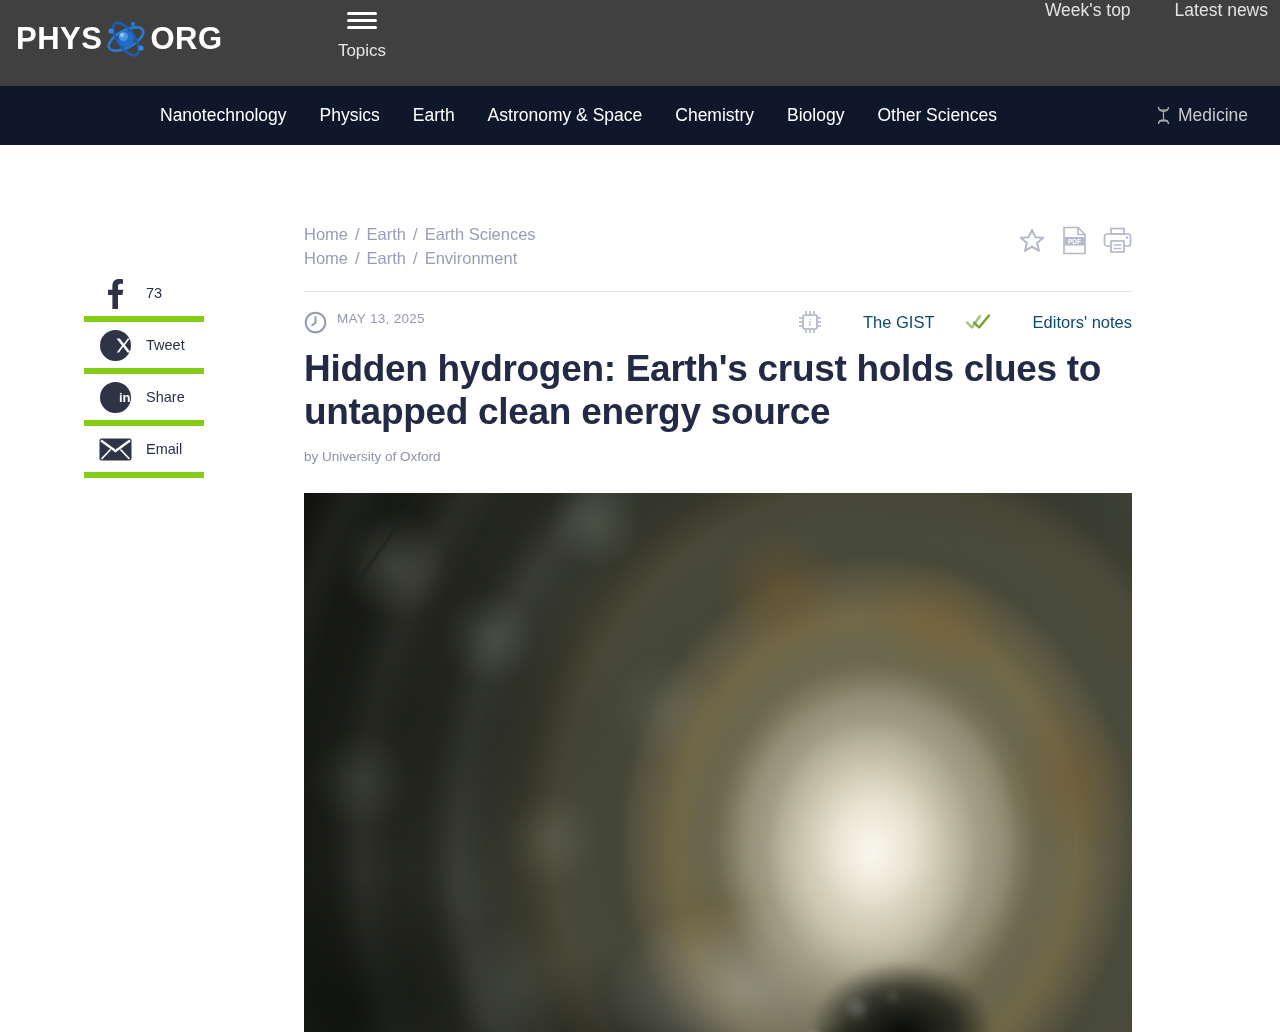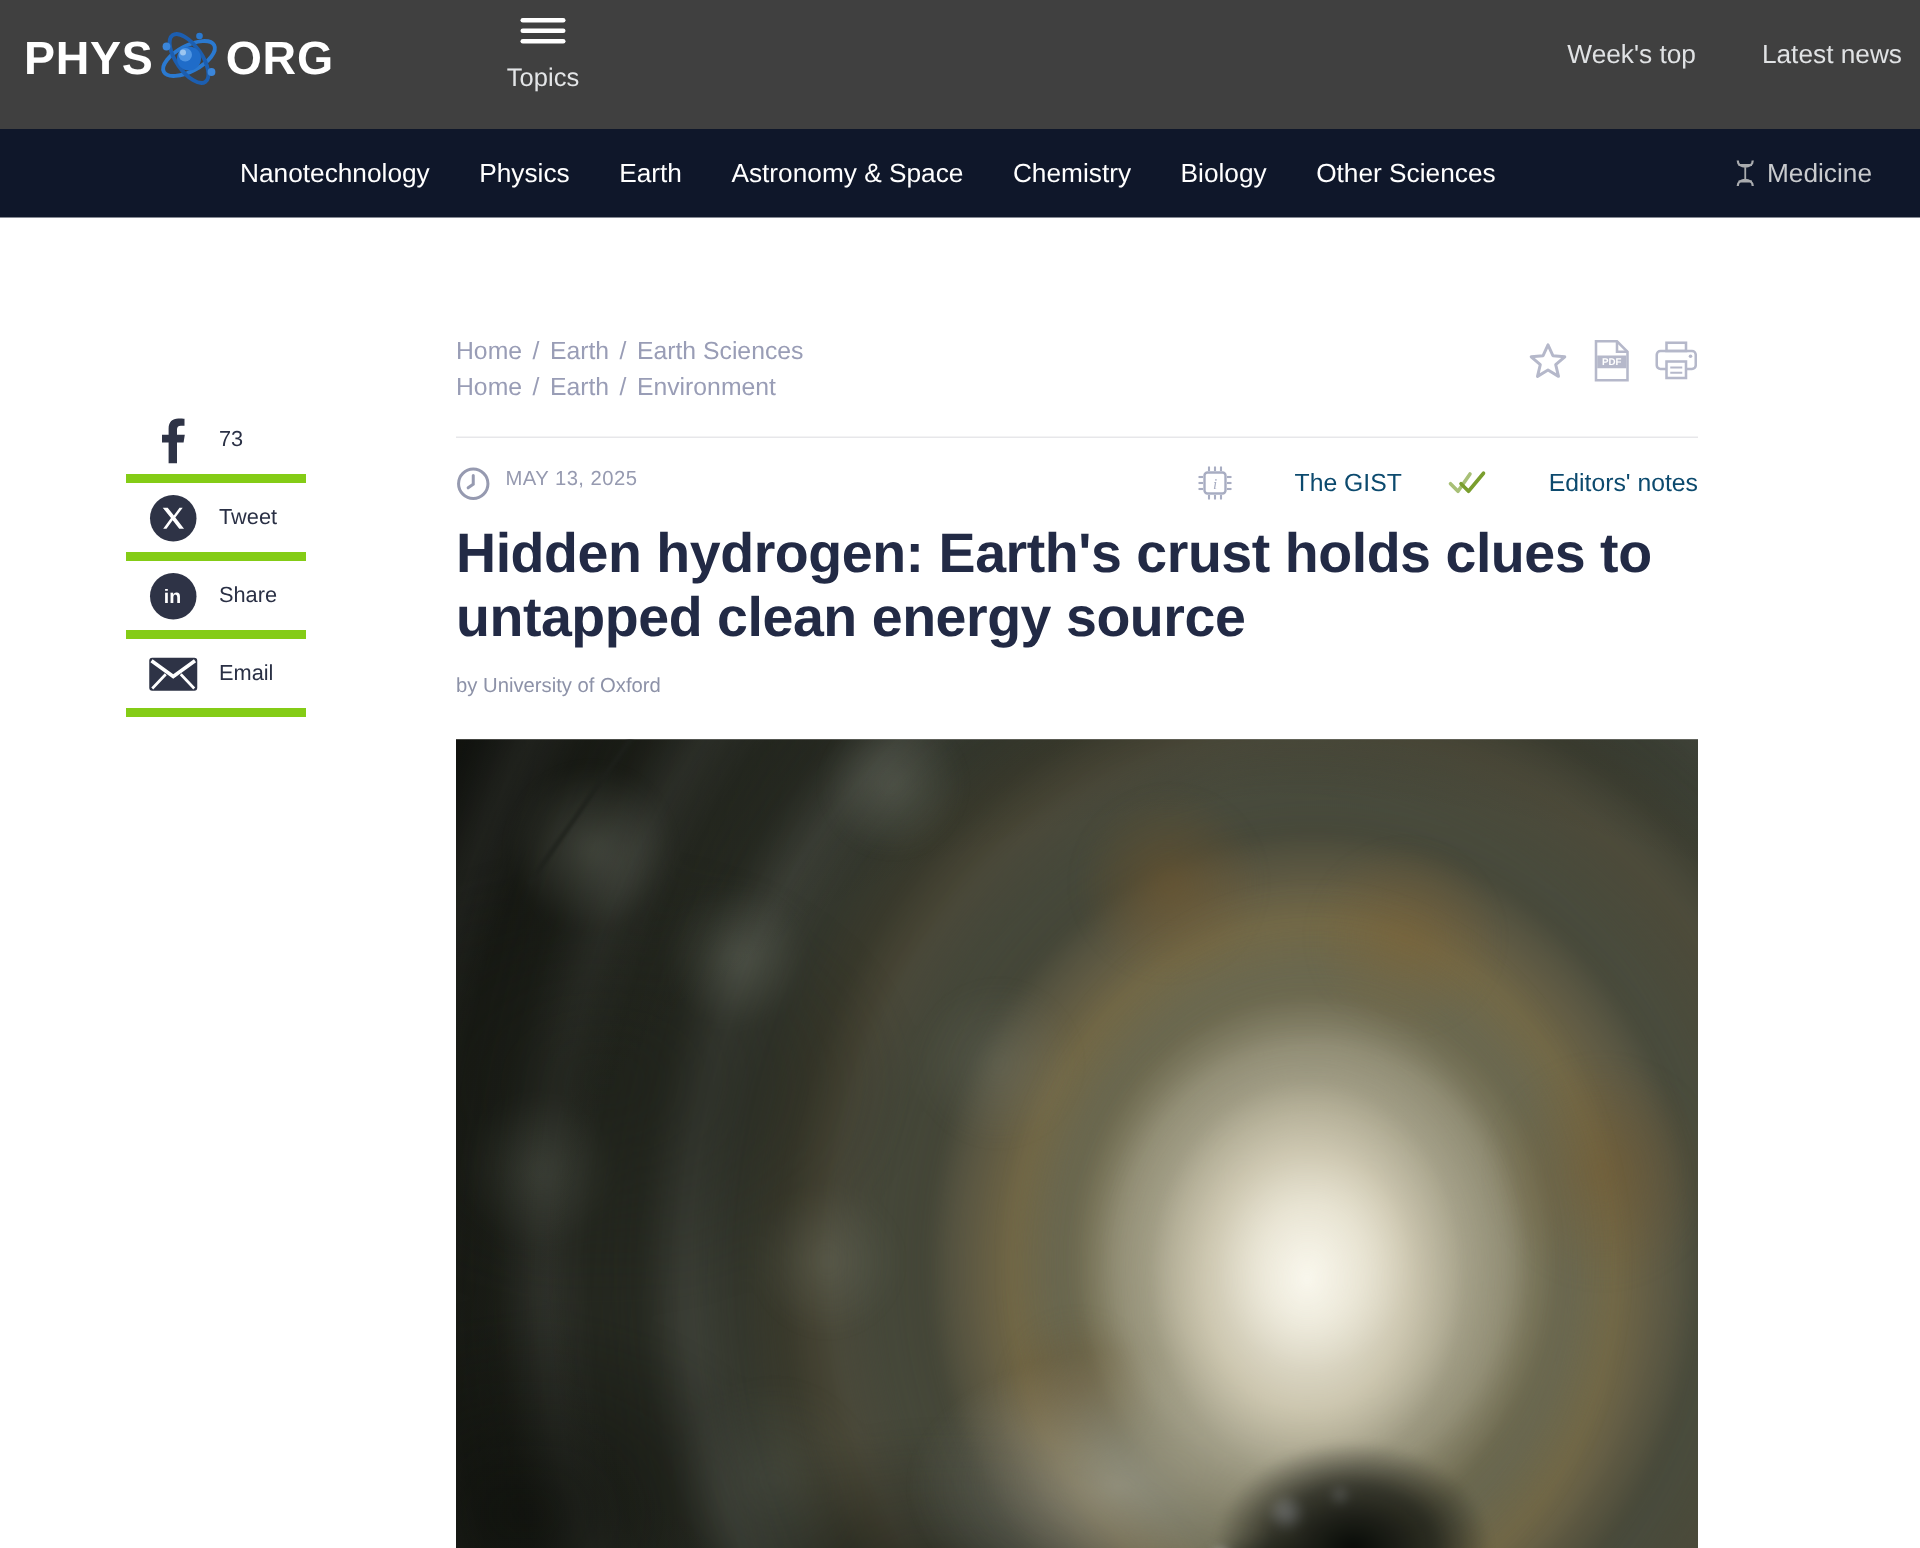--- a/index.html
+++ b/index.html
@@ -12,21 +12,21 @@
     cursor:pointer; }
   .logo-txt { color:#fff; font-size:31px; font-weight:800; letter-spacing:0.5px; }
   .logo-atom { width:44px; height:42px; margin:0 2px; position:relative; }
   .topics { position:absolute; left:326px; top:8px; width:72px; text-align:center;
     cursor:pointer; }
   .hamburger { display:inline-block; width:30px; }
   .hamburger span { display:block; height:3px; background:#fff; border-radius:2px;
     margin:4px 0; }
   .topics-label { display:block; margin-top:4px; color:#e3e5e7; font-size:17px; }
   .top-links { position:absolute; right:12px; top:0; height:72px; display:flex;
-    align-items:center; gap:44px; }
+    align-items:flex-start; gap:44px; }
   .top-links a { color:#e0e2e4; font-size:17.5px; text-decoration:none; cursor:pointer; }
 
   
   .navbar { height:59px; background:#0f172a; display:flex; align-items:center;
     padding-left:160px; gap:33px; }
   .navbar a { color:#fff; font-size:17.5px; text-decoration:none; cursor:pointer;
     white-space:nowrap; }
   .nav-medicine { margin-left:auto; margin-right:32px; display:flex; align-items:center;
     gap:7px; }
   .nav-medicine .med-label { color:#c9cbce; }
@@ -56,21 +56,21 @@
     color:#222a45; letter-spacing:-0.3px; }
   .byline { margin-top:16px; color:#8d92a8; font-size:13.5px; }
 
   
   .share-rail { position:absolute; left:84px; top:125px; width:120px; }
   .share-item { height:52px; display:flex; align-items:center; cursor:pointer;
     border-bottom:6px solid #84cc16; }
   .share-item .sicon { width:62px; display:flex; justify-content:center; }
   .share-item .slabel { color:#2a3045; font-size:14.5px; }
   .round { width:31px; height:31px; border-radius:50%; background:#2e3346;
-    display:flex; align-items:center; justify-content:center; }
+    display:flex; align-items:center; justify-content:flex-end; }
   .round .in-txt { color:#fff; font-size:13px; font-weight:700; }
 
   
   .article-image { position:relative; width:828px; height:552px; margin-top:29px;
     overflow:hidden; background:#23251f; }
   .article-image > div { position:absolute; inset:-24px; }
   .img-base { background:
     radial-gradient(ellipse 560px 600px at 68% 62%,
       rgba(236,233,218,0.95) 0%, rgba(196,190,165,0.85) 12%,
       rgba(134,128,100,0.7) 26%, rgba(96,94,72,0.55) 40%,

